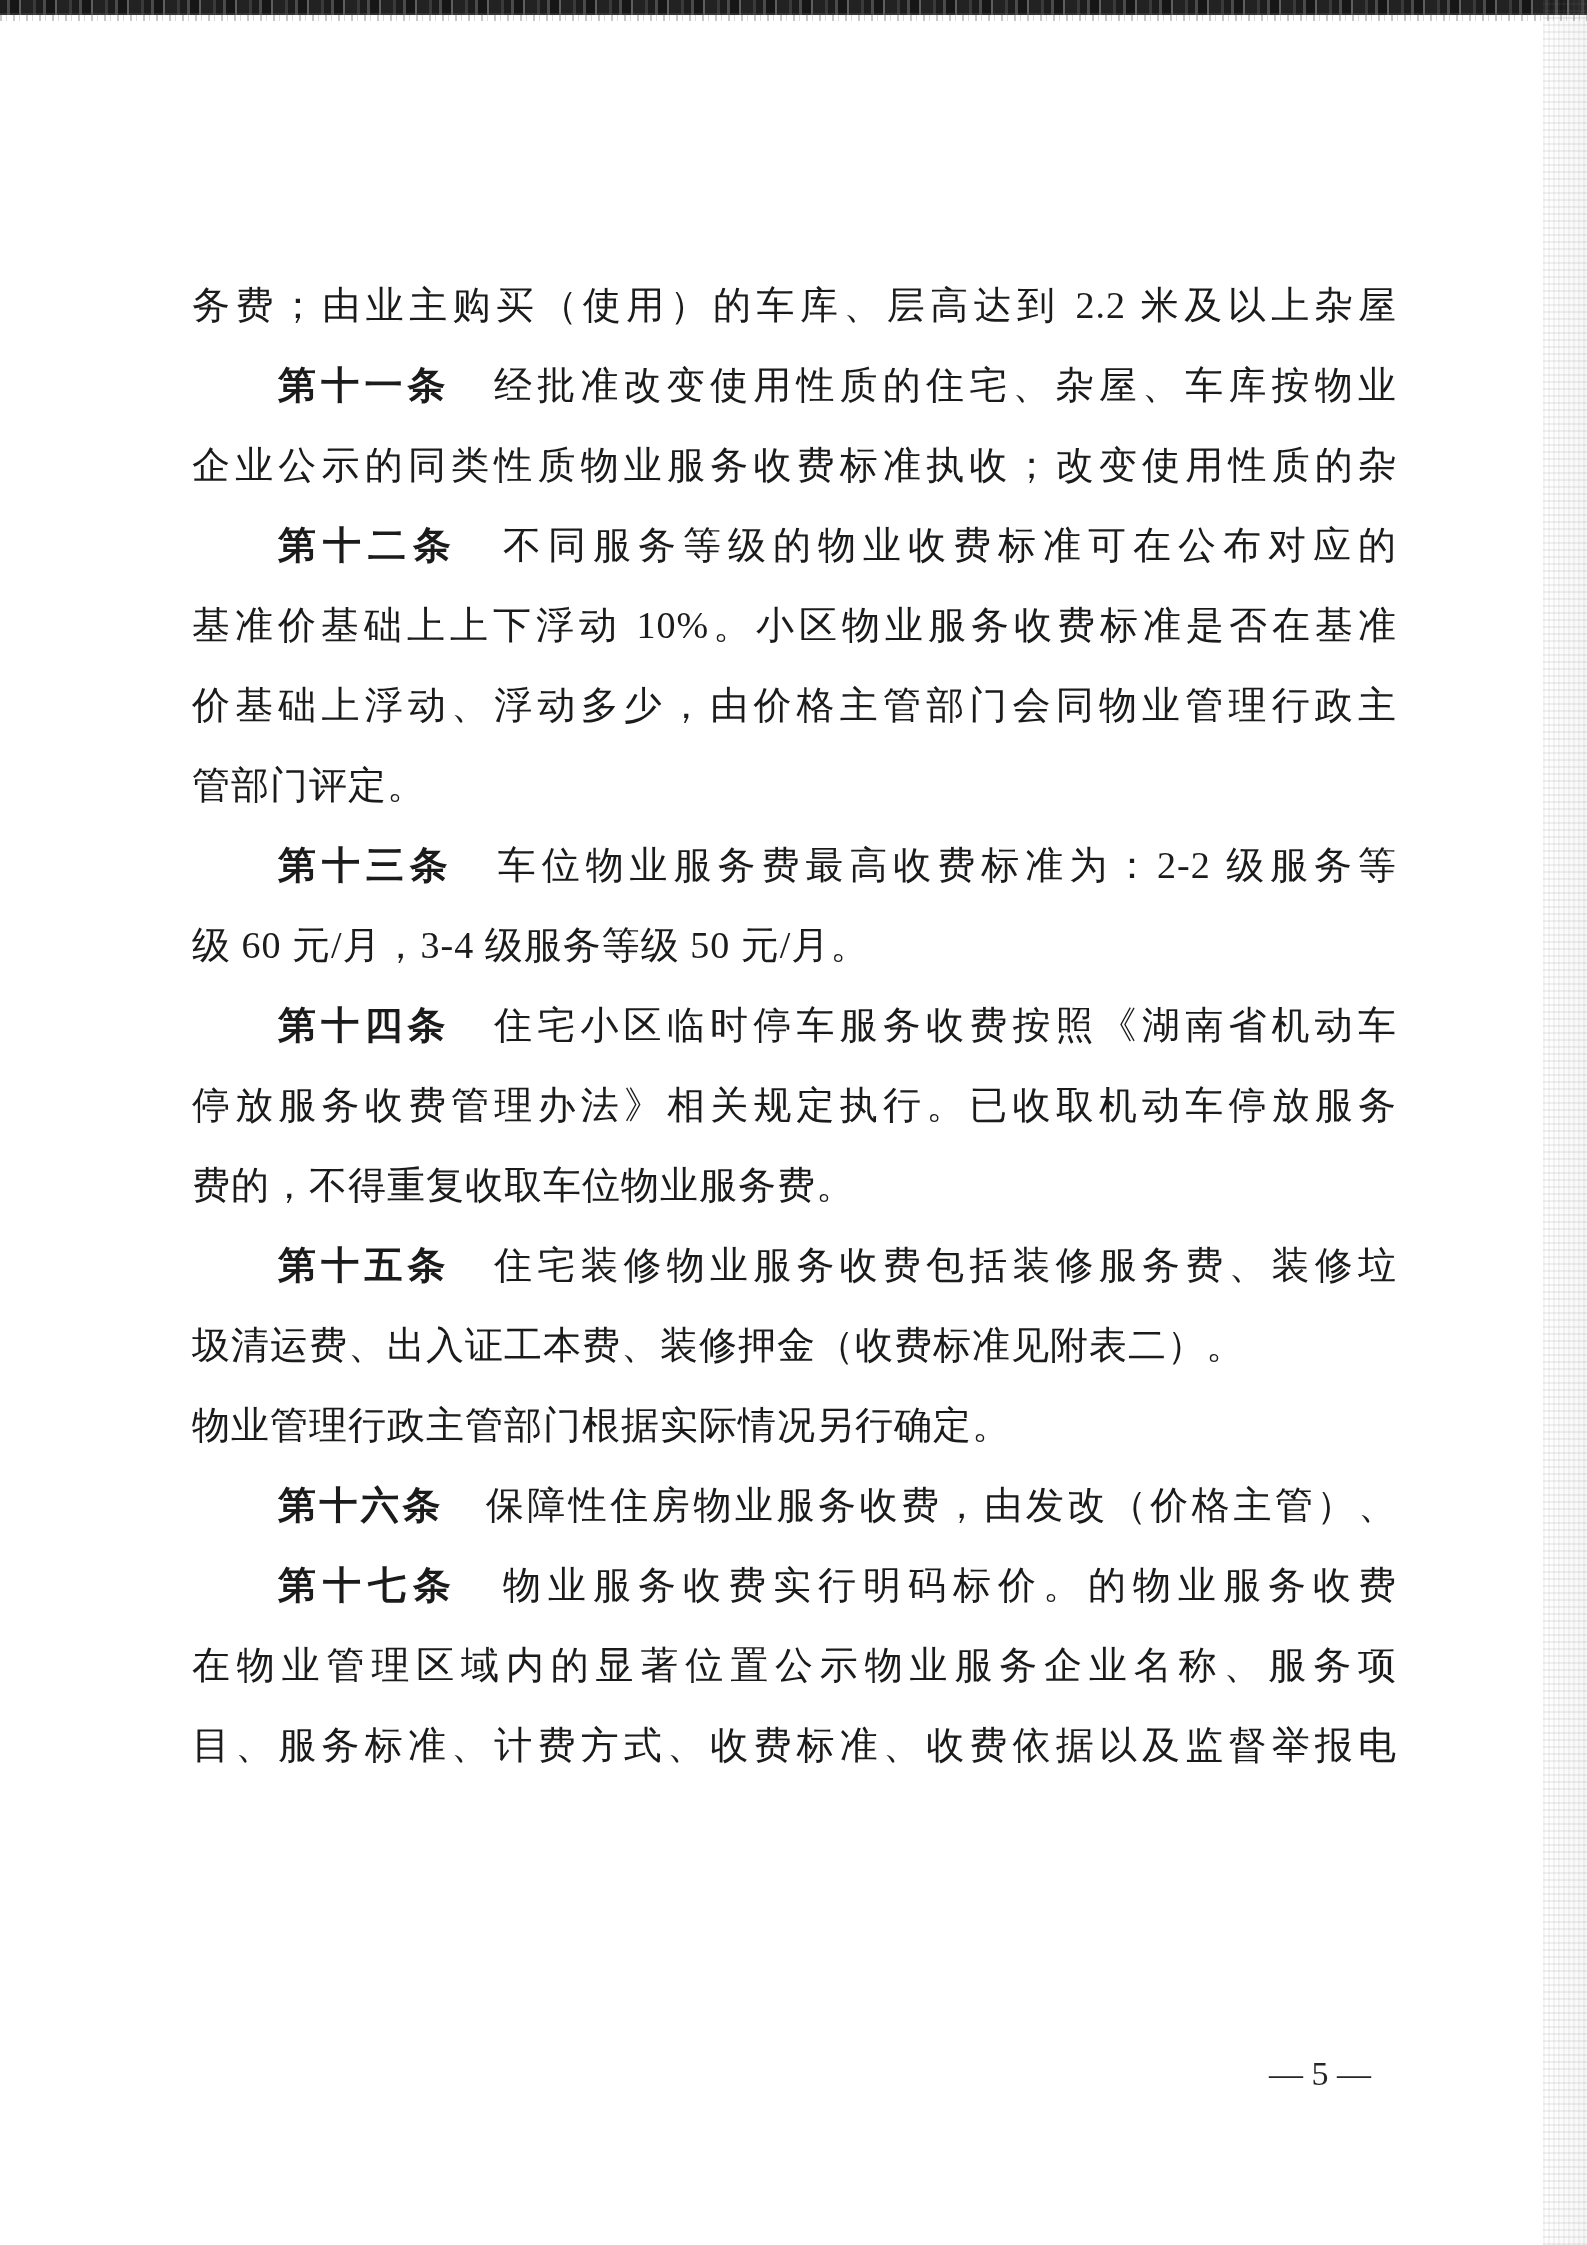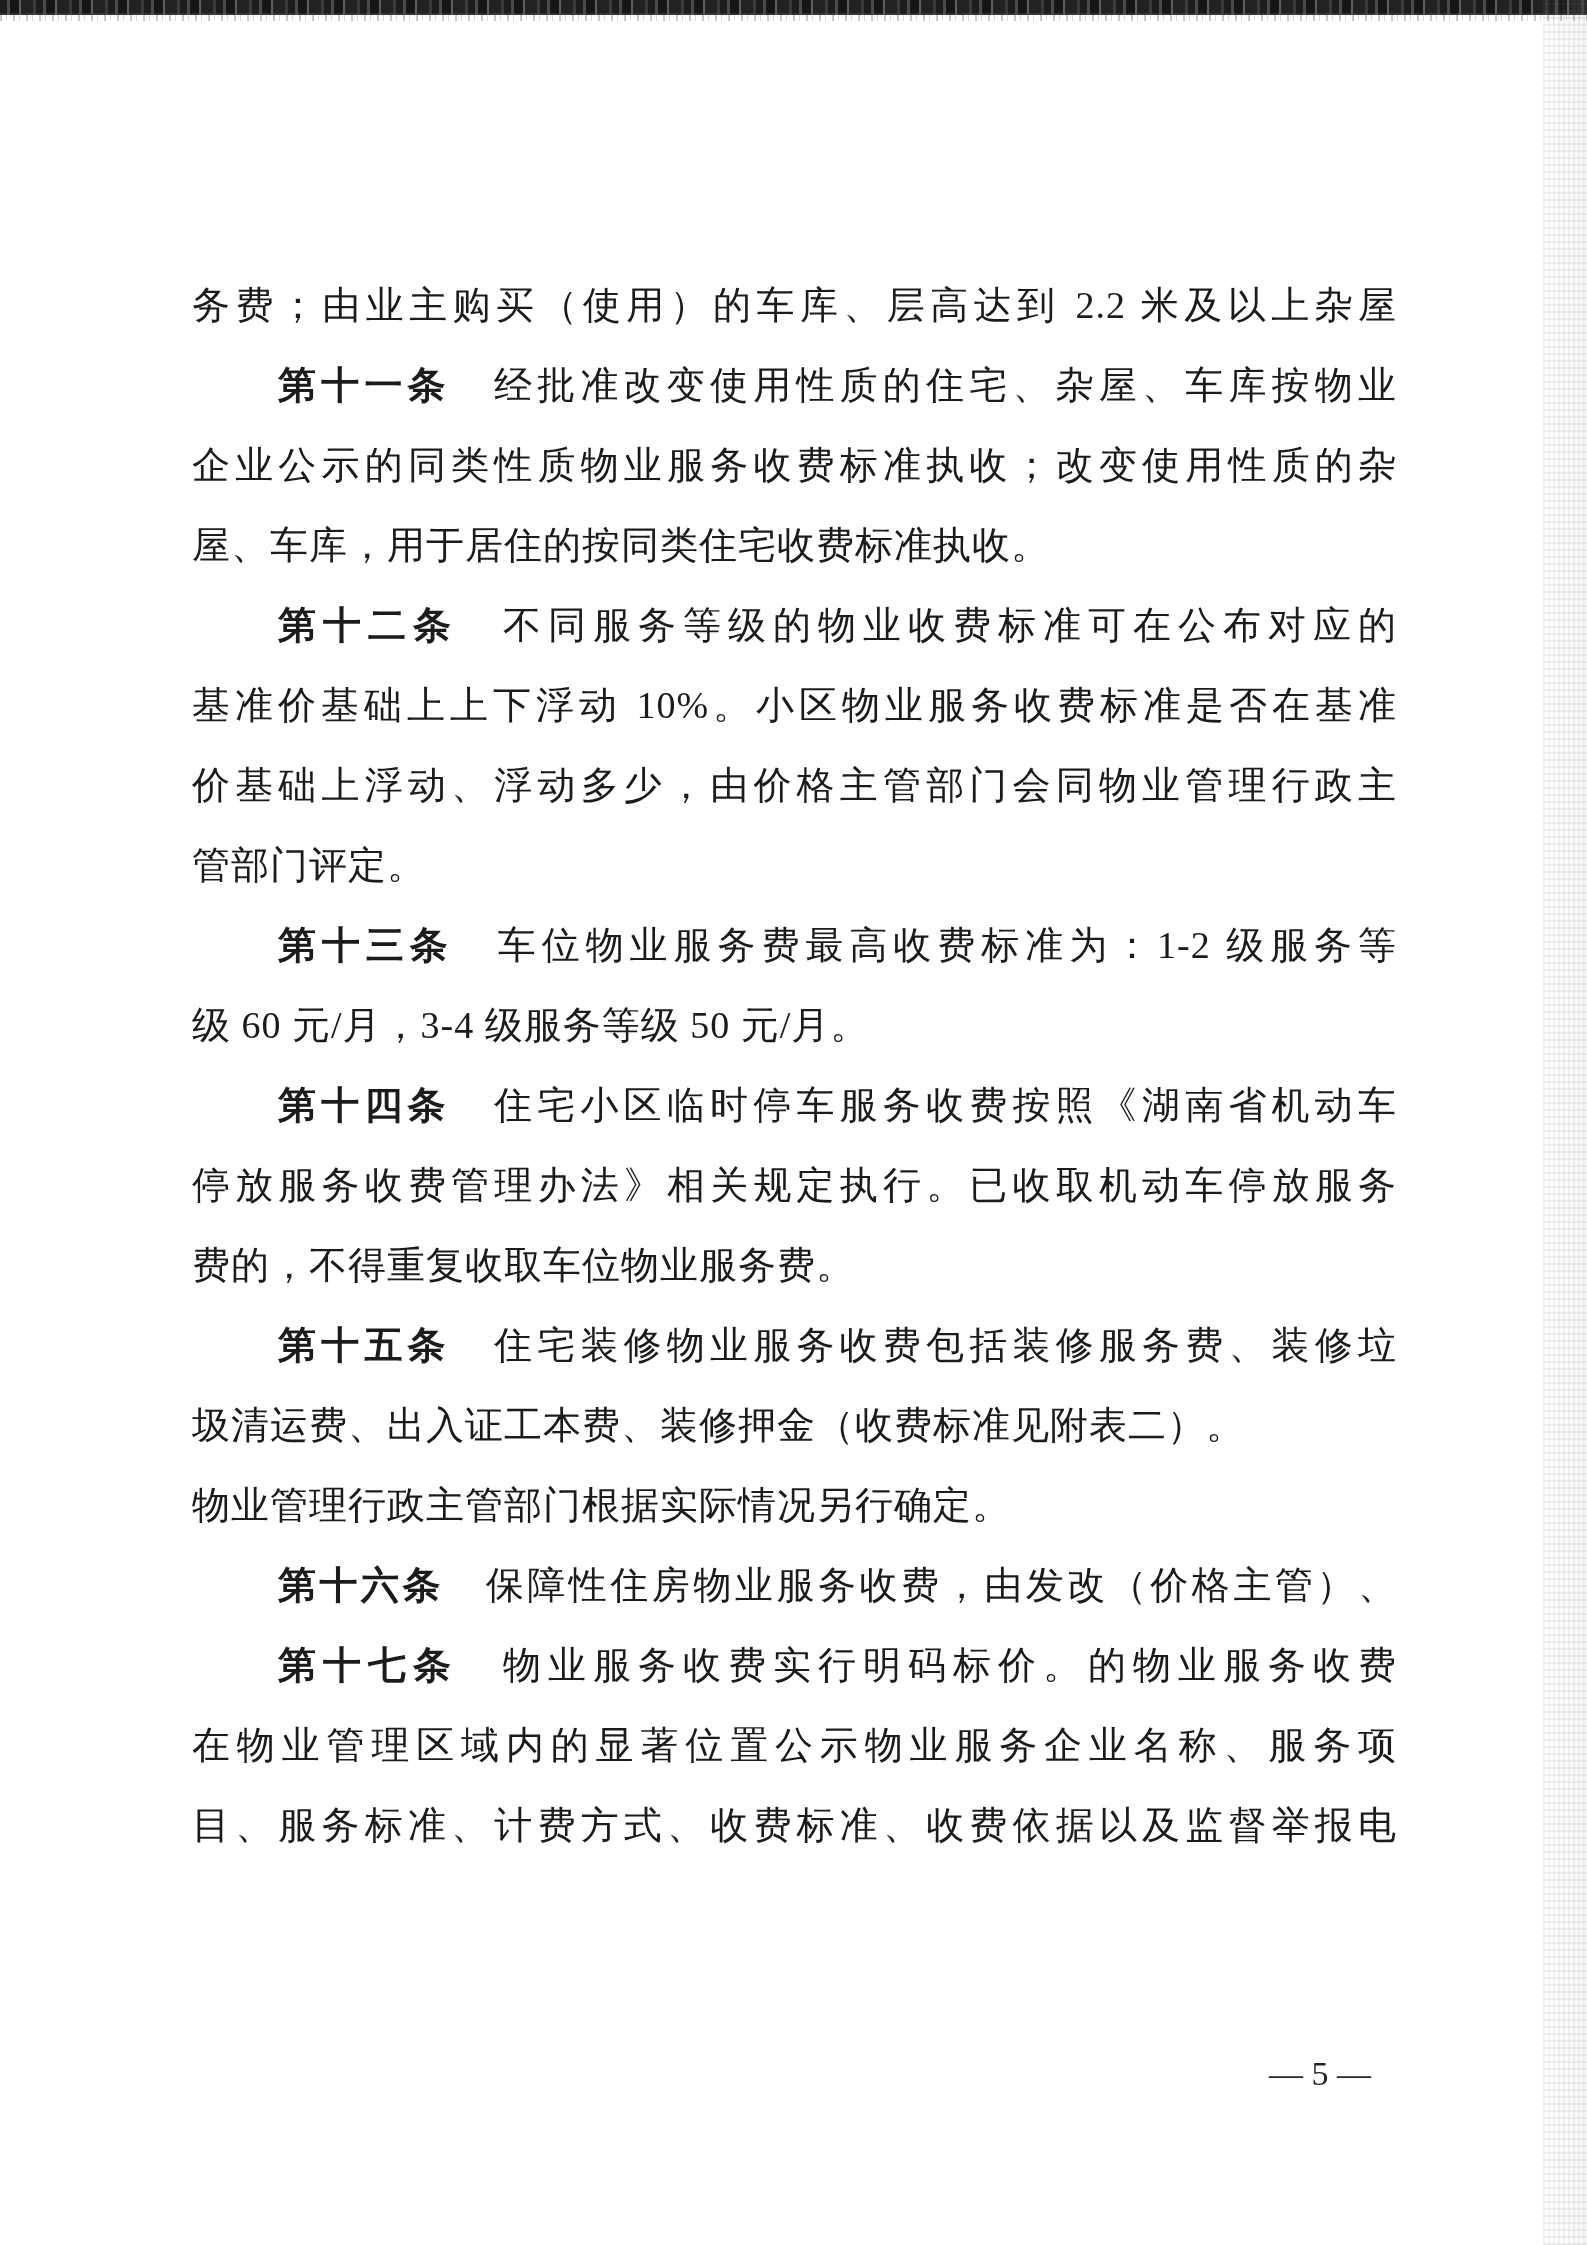--- a/index.html
+++ b/index.html
@@ -99,26 +99,25 @@
 <body>
 
 <div class="page">
   <div class="scan-top"></div>
   <div class="scan-right"></div>
 
   <div class="doc-body">
       <div class="line j"><span class="seg">务费；由业主购买（使用）的车库、层高达到 2.2 米及以上杂屋</span></div>
       <div class="line indent j"><span class="seg seg-bold">第十一条</span><span class="seg">　经批准改变使用性质的住宅、杂屋、车库按物业</span></div>
       <div class="line j"><span class="seg">企业公示的同类性质物业服务收费标准执收；改变使用性质的杂</span></div>
-      <div class="line"><span class="seg">屋、车库，用于居住的按同类住宅收费标准执收。</span></div>
       <div class="line indent j"><span class="seg seg-bold">第十二条</span><span class="seg">　不同服务等级的物业收费标准可在公布对应的</span></div>
       <div class="line j"><span class="seg">基准价基础上上下浮动 10%。小区物业服务收费标准是否在基准</span></div>
       <div class="line j"><span class="seg">价基础上浮动、浮动多少，由价格主管部门会同物业管理行政主</span></div>
       <div class="line"><span class="seg">管部门评定。</span></div>
-      <div class="line indent j"><span class="seg seg-bold">第十三条</span><span class="seg">　车位物业服务费最高收费标准为：1-2 级服务等</span></div>
+      <div class="line indent j"><span class="seg seg-bold">第十三条</span><span class="seg">　车位物业服务费最高收费标准为：2-2 级服务等</span></div>
       <div class="line"><span class="seg">级 60 元/月，3-4 级服务等级 50 元/月。</span></div>
       <div class="line indent j"><span class="seg seg-bold">第十四条</span><span class="seg">　住宅小区临时停车服务收费按照《湖南省机动车</span></div>
       <div class="line j"><span class="seg">停放服务收费管理办法》相关规定执行。已收取机动车停放服务</span></div>
       <div class="line"><span class="seg">费的，不得重复收取车位物业服务费。</span></div>
       <div class="line indent j"><span class="seg seg-bold">第十五条</span><span class="seg">　住宅装修物业服务收费包括装修服务费、装修垃</span></div>
       <div class="line"><span class="seg">圾清运费、出入证工本费、装修押金（收费标准见附表二）。</span></div>
       <div class="line"><span class="seg">物业管理行政主管部门根据实际情况另行确定。</span></div>
       <div class="line indent j"><span class="seg seg-bold">第十六条</span><span class="seg">　保障性住房物业服务收费，由发改（价格主管）、</span></div>
       <div class="line indent j"><span class="seg seg-bold">第十七条</span><span class="seg">　物业服务收费实行明码标价。的物业服务收费</span></div>
       <div class="line j"><span class="seg">在物业管理区域内的显著位置公示物业服务企业名称、服务项</span></div>

